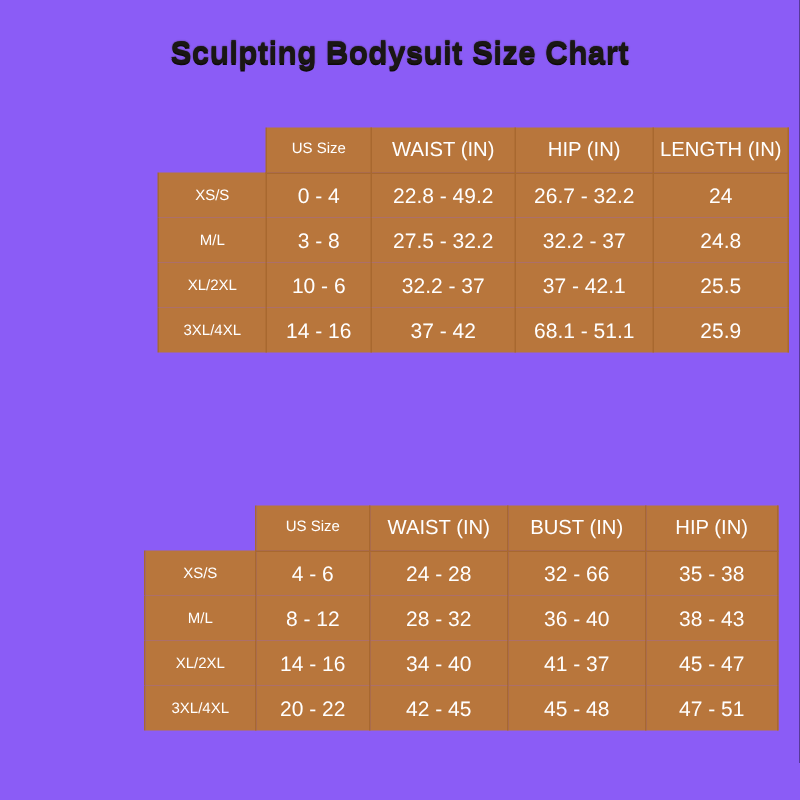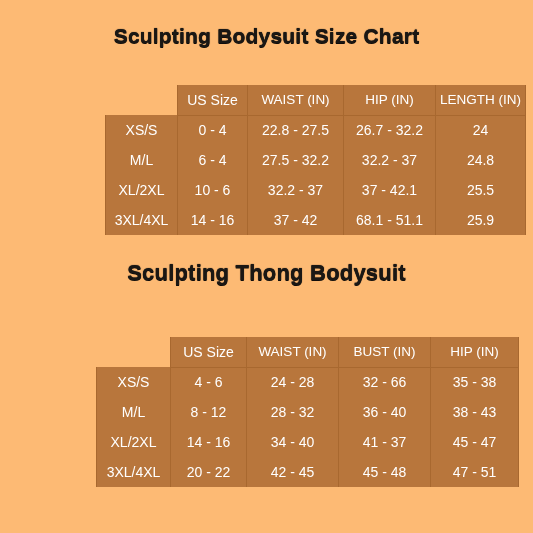--- a/index.html
+++ b/index.html
@@ -14,21 +14,21 @@
     overflow: hidden;
     font-family: "Liberation Sans", sans-serif;
     background: #000000;
   }
 
   .page {
     position: absolute;
     inset: 0;
     width: 533px;
     height: 533px;
-    background: #fdba74;
+    background: #8b5cf6;
   }
 
   
   .chart-title {
     position: absolute;
     left: 0;
     width: 533px;
     text-align: center;
     color: #1a1714;
     font-weight: bold;
@@ -77,21 +77,21 @@
     height: 30px;
     margin-left: 41px;
   }
   
   .corner {
     background: transparent !important;
     border: none !important;
   }
   .size-table tbody td.sizecol,
   .size-table thead th.sizecol {
-    font-size: 14px;
+    font-size: 10px;
   }
 
   
   #table-bodysuit {
     left: 105px;
     top: 85px;
   }
   #table-bodysuit col.c0 { width: 72px; }
   #table-bodysuit col.c1 { width: 70px; }
   #table-bodysuit col.c2 { width: 96px; }
@@ -130,27 +130,27 @@
         <th class="sizecol">US Size</th>
         <th>WAIST (IN)</th>
         <th>HIP (IN)</th>
         <th>LENGTH (IN)</th>
       </tr>
     </thead>
     <tbody>
       <tr>
         <td class="sizecol">XS/S</td>
         <td>0 - 4</td>
-        <td>22.8 - 27.5</td>
+        <td>22.8 - 49.2</td>
         <td>26.7 - 32.2</td>
         <td>24</td>
       </tr>
       <tr>
         <td class="sizecol">M/L</td>
-        <td>6 - 4</td>
+        <td>3 - 8</td>
         <td>27.5 - 32.2</td>
         <td>32.2 - 37</td>
         <td>24.8</td>
       </tr>
       <tr>
         <td class="sizecol">XL/2XL</td>
         <td>10 - 6</td>
         <td>32.2 - 37</td>
         <td>37 - 42.1</td>
         <td>25.5</td>
@@ -158,21 +158,20 @@
       <tr>
         <td class="sizecol">3XL/4XL</td>
         <td>14 - 16</td>
         <td>37 - 42</td>
         <td>68.1 - 51.1</td>
         <td>25.9</td>
       </tr>
     </tbody>
   </table>
 
-  <div class="chart-title" id="title-2">Sculpting Thong Bodysuit</div>
 
   <table class="size-table" id="table-thong">
     <colgroup>
       <col class="c0">
         <col class="c1">
         <col class="c2">
         <col class="c3">
         <col class="c4">
     </colgroup>
     <thead>

